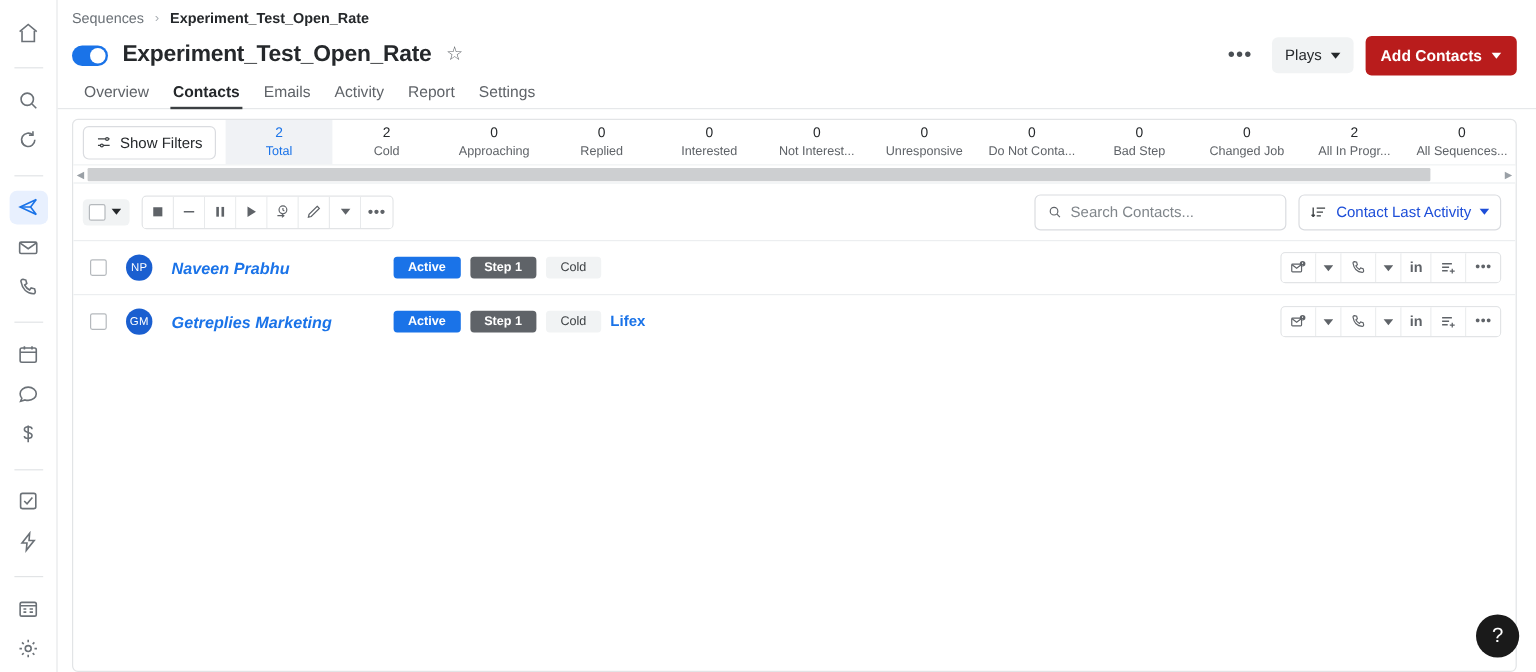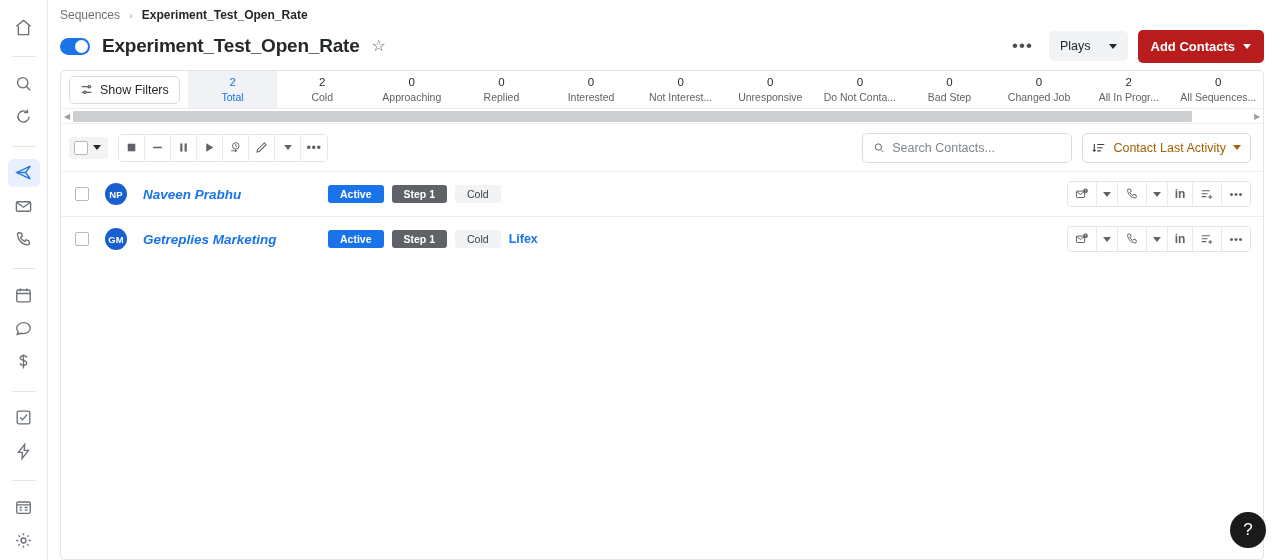--- a/index.html
+++ b/index.html
@@ -55,21 +55,21 @@
     content:''; position: absolute; right: 2px; top: 2px;
     width: 13px; height: 13px; border-radius: 50%; background: #fff;
   }
   .page-title { font-size: 19px; font-weight: bold; color: #25282b; letter-spacing: -.2px; }
   .star { margin-left: 12px; color: #5f6368; cursor: pointer; font-size: 16px; line-height: 1; }
   .hdr-right { margin-left: auto; display: flex; align-items: center; gap: 10px; }
   .hdr-dots { color: #4a4f54; font-size: 17px; letter-spacing: 1px; cursor: pointer; padding: 0 6px; }
   .btn-plays {
     background: #f1f3f4; color: #25282b; border: none; border-radius: 5px;
     font-size: 12.5px; padding: 8px 11px; cursor: pointer;
-    display: flex; align-items: center; gap: 18px; font-family: inherit;
+    display: flex; align-items: center; gap: 7px; font-family: inherit;
   }
   .btn-add {
     background: #b91c1c; color: #fff; border: none; border-radius: 5px;
     font-size: 13px; font-weight: bold; padding: 9px 13px; cursor: pointer;
     display: flex; align-items: center; gap: 8px; font-family: inherit;
   }
   .caret { width: 0; height: 0; border-left: 4px solid transparent;
            border-right: 4px solid transparent; border-top: 5px solid currentColor; display:block; }
 
   .navtabs {
@@ -144,33 +144,33 @@
     border: 1px solid #dadce0; border-radius: 5px; padding: 7px 10px; background: #fff;
   }
   .search-box input {
     border: none; outline: none; font-size: 12.5px; color: #25282b;
     font-family: inherit; width: 100%; background: transparent;
   }
   .search-box input::placeholder { color: #80868b; }
   .sort-box {
     display: flex; align-items: center; gap: 7px;
     border: 1px solid #dadce0; border-radius: 5px; padding: 7px 9px; background: #fff;
-    font-size: 12.5px; color: #a16207; cursor: pointer;
+    font-size: 12.5px; color: #1d4ed8; cursor: pointer;
   }
 
   
   .rows { flex: 1 1 auto; overflow: hidden; }
   .row {
     display: flex; align-items: center; height: 45px;
     border-top: 1px solid #eceef0; padding: 0 12px 0 14px; gap: 0;
   }
   .row .chk { margin-right: 16px; }
   .avatar {
     width: 22px; height: 22px; border-radius: 50%; background: #1a5fd0;
-    color: #fff; font-size: 9.5px; font-weight: bold;
+    color: #fff; font-size: 9.5px; font-weight: normal;
     display: flex; align-items: center; justify-content: center;
     flex: 0 0 22px; margin-right: 16px; letter-spacing: .2px;
   }
   .rowname { font-size: 13.5px; color: #1a73e8; font-weight: bold; cursor: pointer;
              width: 185px; flex: 0 0 185px; font-style: italic; }
   .badges { display: flex; align-items: center; gap: 8px; }
   .badge { font-size: 10.5px; border-radius: 3px; padding: 3px 12px; line-height: 1.15; }
   .badge-active { background: #1a73e8; color: #fff; font-weight: bold; }
   .badge-step { background: #5f6368; color: #fff; font-weight: bold; }
   .badge-cold { background: #f1f3f4; color: #3c4043; }
@@ -320,20 +320,28 @@
           <span>Plays</span>
           <span class="caret"></span>
         </button>
         <button class="btn-add">
           <span>Add Contacts</span>
           <span class="caret"></span>
         </button>
       </div>
     </div>
 
+    <div class="navtabs">
+      <div class="navtab">Overview</div>
+      <div class="navtab active">Contacts</div>
+      <div class="navtab">Emails</div>
+      <div class="navtab">Activity</div>
+      <div class="navtab">Report</div>
+      <div class="navtab">Settings</div>
+    </div>
 
     <div class="card">
 
       <div class="stats">
         <div class="filters-cell">
           <button class="btn-filters">
             <svg width="13" height="13" viewBox="0 0 24 24" fill="none" stroke="#3c4043" stroke-width="1.9">
                 <path d="M3 7h12M19 7h2M3 17h4M11 17h10"></path>
                 <circle cx="17" cy="7" r="2.2"></circle>
                 <circle cx="9" cy="17" r="2.2"></circle>

